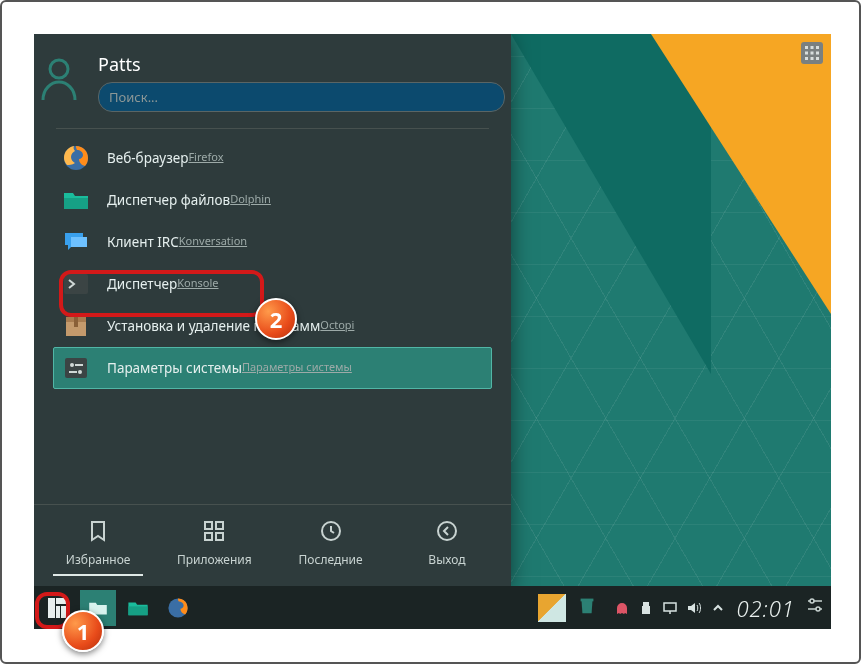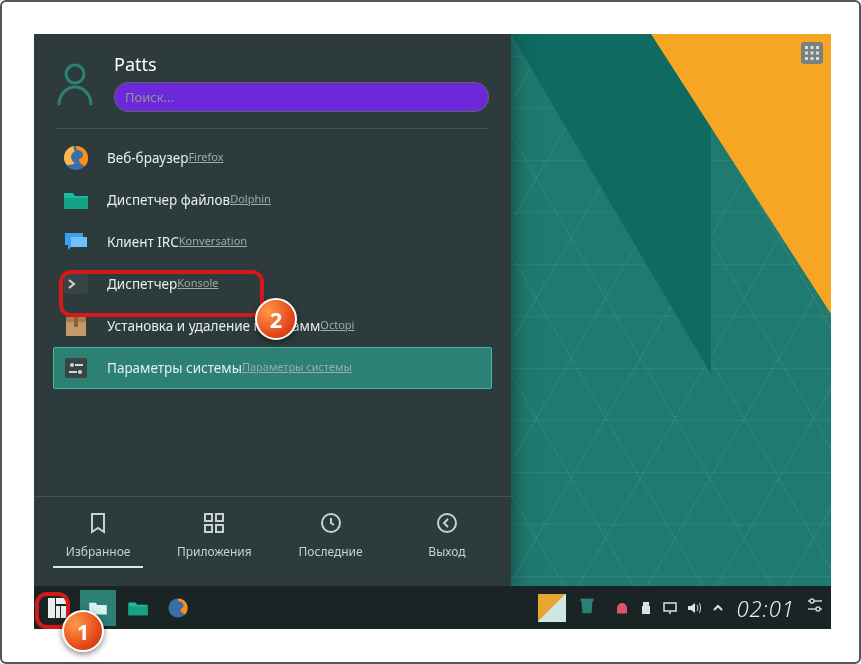--- a/index.html
+++ b/index.html
@@ -10,40 +10,40 @@
 .wall-teal { position:absolute; right:120px; top:0; width:0; height:0; border-top:340px solid #0f6b62; border-left:200px solid transparent; }
 .wall-grid { position:absolute; inset:0; background-image:
  repeating-linear-gradient(60deg,rgba(255,255,255,.08) 0 1px,transparent 1px 60px),
  repeating-linear-gradient(-60deg,rgba(255,255,255,.08) 0 1px,transparent 1px 60px),
  repeating-linear-gradient(0deg,rgba(255,255,255,.06) 0 1px,transparent 1px 52px);
 }
 .grid-button { position:absolute; right:8px; top:8px; width:22px; height:22px; background:#7a8080; border-radius:3px; display:grid; place-items:center; }
 .grid-button svg { width:14px; height:14px; }
 
 .menu { position:absolute; left:0; top:0; width:477px; height:552px; background:#2e3b3c; box-shadow:0 2px 20px rgba(0,0,0,.5); color:#d8e2e1; display:flex; flex-direction:column; }
-.menu-header { padding:18px 22px 6px; display:flex; align-items:flex-end; gap:20px; }
+.menu-header { padding:18px 6px 6px; display:flex; align-items:center; gap:20px; }
 .user-icon svg { width:38px; height:44px; }
 .menu-header-right { flex:1; display:flex; flex-direction:column; gap:6px; }
 .user-name { color:#fff; font-size:18px; font-weight:400; }
-.search { height:30px; background:#6d28d9; border:1px solid #5a6565; border-radius:14px; color:#aab5b4; font-size:13px; padding:0 10px; outline:none; }
+.search { height:30px; background:#0c4a6e; border:1px solid #5a6565; border-radius:14px; color:#aab5b4; font-size:13px; padding:0 10px; outline:none; }
 .search::placeholder { color:#8c9796; }
 .divider { height:1px; background:#47514f; margin:10px 22px 8px; }
 
 .apps { padding:0 19px; display:flex; flex-direction:column; gap:0; }
 .app { display:flex; align-items:center; gap:16px; padding:6px 8px; border-radius:2px; cursor:pointer; }
 .app.hovered { background:#2c8074; border:1px solid #51b6a6; padding:5px 7px; }
 .app-icon { width:30px; height:30px; flex:0 0 30px; display:grid; place-items:center; }
 .app-text { display:flex; }
 .app-title { font-size:13.5px; color:#e5efee; }
 .app-sub { font-size:11px; color:#9daaa8;text-decoration:underline; }
 
 .highlight-box { position:absolute; border:4px solid #d31919; border-radius:12px; pointer-events:none; }
 .badge { position:absolute; width:42px; height:42px; border-radius:50%; background:radial-gradient(circle at 30% 30%,#ff9a4a,#e84b1a 60%,#b32f0c); border:2px solid #fff; color:#fff; font-weight:700; font-size:22px; display:grid; place-items:center; box-shadow:0 2px 6px rgba(0,0,0,.5); }
 
-.menu-bottom { margin-top:auto; border-top:1px solid #47514f; padding:14px 6px 18px; }
+.menu-bottom { margin-top:auto; border-top:1px solid #47514f; padding:14px 6px 10px; }
 .bottom-row { display:flex; justify-content:space-around; }
 .btab { display:flex; flex-direction:column; align-items:center; gap:8px; width:90px; color:#c8d3d1; font-size:12px; cursor:pointer; padding-bottom:6px; }
 .btab svg { width:24px; height:24px; stroke:#c8d3d1; }
 .btab.active { border-bottom:2px solid #dfe8e6; }
 
 .taskbar { position:absolute; left:0; bottom:0; width:100%; height:43px; background:#1b2424; display:flex; align-items:center; padding:0 6px; gap:4px;font-style:italic; }
 .tb-left { display:flex; gap:4px; align-items:center; }
 .tb-btn { width:36px; height:36px; display:grid; place-items:center; cursor:pointer; position:relative; }
 .tb-btn.running { background:#2c8074; }
 .tb-right { margin-left:auto; display:flex; align-items:center; gap:10px; color:#eaf1ef; }

